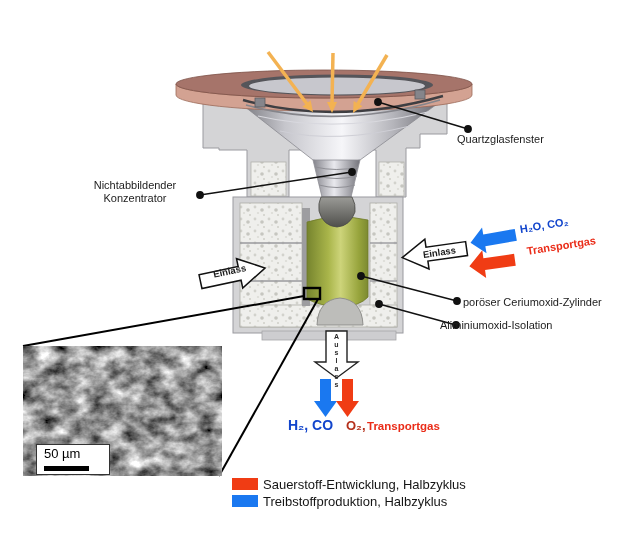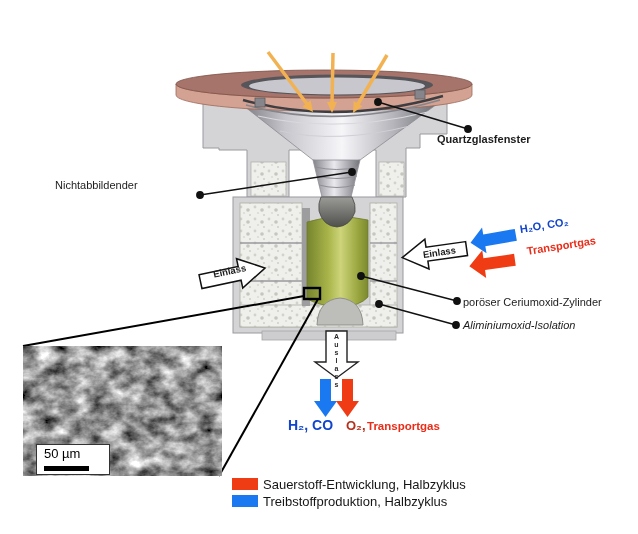--- a/index.html
+++ b/index.html
@@ -1,30 +1,30 @@
 <!DOCTYPE html>
 <html><head>
 <meta charset="utf-8">
 <style>
   html,body{margin:0;padding:0;background:#fff;}
   #stage{position:relative;width:638px;height:534px;background:#fff;overflow:hidden;
          font-family:"Liberation Sans","DejaVu Sans",sans-serif;}
   #scene{position:absolute;left:0;top:0;}
   .lbl{position:absolute;color:#1c1c1c;font-size:11px;line-height:13px;white-space:nowrap;}
-  .center{text-align:left;white-space:normal;}
+  .center{text-align:center;white-space:normal;}
   .b{font-weight:bold;}
   .blue{color:#1245cc;}
   .red{color:#ea2c18;}
   .darkred{color:#b5311c;}
   .rot{transform-origin:left top;}
   #solar-label{left:230px;top:36px;width:200px;text-align:center;}
-  #window-label{left:437px;top:133px;font-weight:bold;}
+  #window-label{left:457px;top:133px;}
   #concentrator-label{left:55px;top:179px;width:160px;}
   #cylinder-label{left:463px;top:296px;}
-  #insulation-label{left:463px;top:319px;font-style:italic;}
+  #insulation-label{left:440px;top:319px;}
   #einlass-left{left:212px;top:268px;font-size:9.5px;transform:rotate(-12deg);}
   #einlass-right{left:422px;top:248px;font-size:9.5px;transform:rotate(-8deg);}
   #h2o-label{left:519px;top:223px;font-size:11px;transform:rotate(-9deg);}
   #transport-in-label{left:526px;top:245px;font-size:11px;transform:rotate(-9deg);}
   #auslass-label{left:327px;top:333px;width:13px;height:46px;font-size:7px;font-weight:bold;
     color:#2a2a2a;writing-mode:vertical-rl;text-orientation:upright;letter-spacing:1px;}
   #h2co-label{left:288px;top:419px;font-size:14px;}
   #o2-label{left:346px;top:419px;font-size:13px;}
   #transport-out-label{left:367px;top:420px;font-size:11.5px;}
   #sem-scale-box{position:absolute;left:36px;top:444px;width:72px;height:29px;background:#fff;
@@ -186,20 +186,21 @@
 
   <g>
     <rect x="23" y="346" width="199" height="130" fill="#8c8c8c"></rect>
     <rect x="23" y="346" width="199" height="130" fill="#8c8c8c" filter="url(#semNoise)"></rect>
   </g>
 </svg>
 
   <div class="lbl" id="window-label">Quartzglasfenster</div>
   <div class="lbl center" id="concentrator-label">
     <div>Nichtabbildender</div>
+    <div>Konzentrator</div>
   </div>
   <div class="lbl b rot" id="einlass-left">Einlass</div>
   <div class="lbl b rot" id="einlass-right">Einlass</div>
   <div class="lbl b blue rot" id="h2o-label">H₂O, CO₂</div>
   <div class="lbl b red rot" id="transport-in-label">Transportgas</div>
   <div class="lbl" id="cylinder-label">poröser Ceriumoxid-Zylinder</div>
   <div class="lbl" id="insulation-label">Aliminiumoxid-Isolation</div>
   <div id="auslass-label" style="position:absolute;">Auslass</div>
   <div class="lbl b blue" id="h2co-label">H₂, CO</div>
   <div class="lbl b darkred" id="o2-label">O₂,</div>

